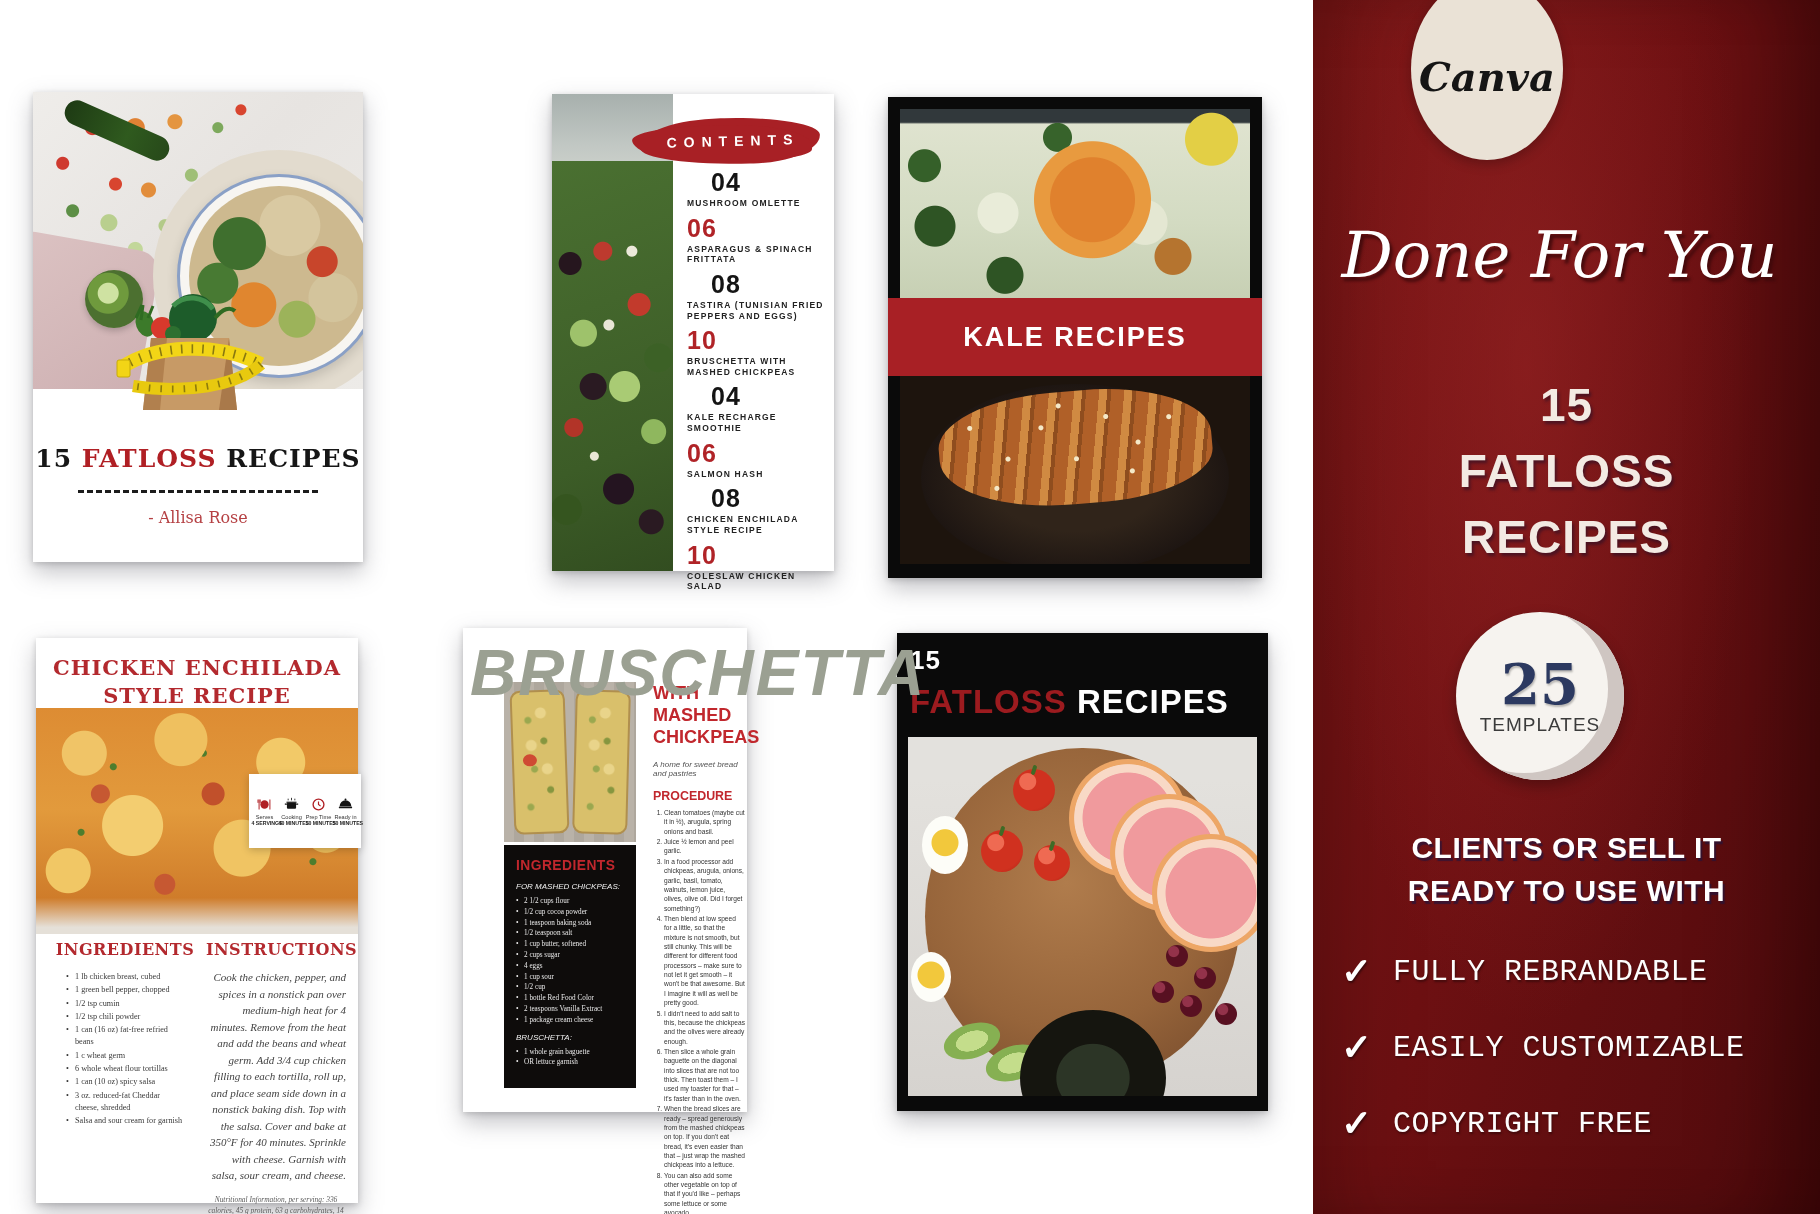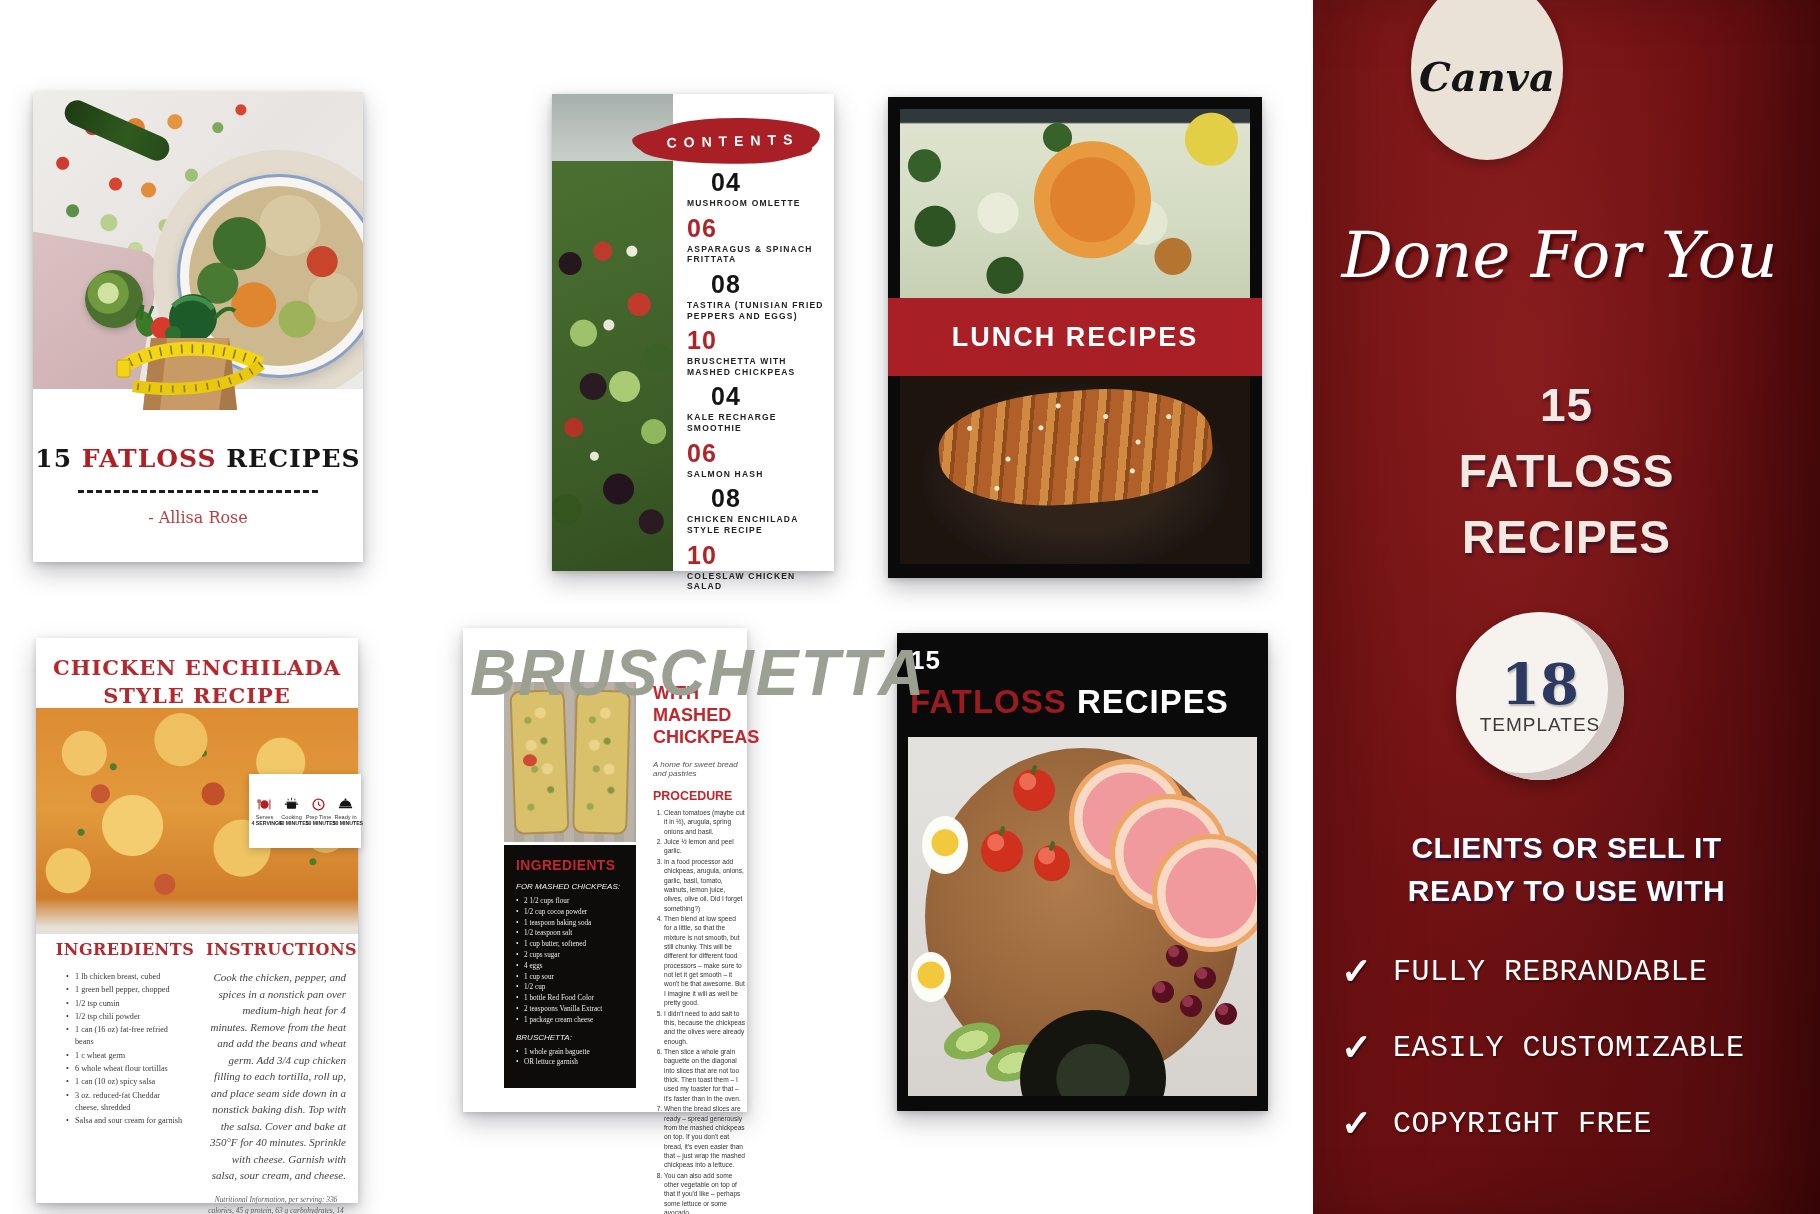--- a/index.html
+++ b/index.html
@@ -335,21 +335,21 @@
         <div class="toc-entry">
           <div class="toc-num red">10</div>
           <div class="toc-label">COLESLAW CHICKEN SALAD</div>
         </div>
       </div>
   </div>
 
   <div class="page dark" id="p3">
     <div class="p3-top"></div>
     <div class="p3-band">
-      <span class="p3-band-label">LUNCH RECIPES</span>
+      <span class="p3-band-label">KALE RECIPES</span>
     </div>
     <div class="p3-bottom">
       <div class="p3b-plate"></div>
       <div class="p3b-meat">
         <div class="p3b-sesame"></div>
       </div>
     </div>
   </div>
 
   <div class="page" id="p4">
@@ -502,21 +502,21 @@
     <div class="sb-ellipse">
       <span class="sb-canva">Canva</span>
     </div>
     <div class="sb-script">Done For You</div>
     <div class="sb-product">
       <div>15</div>
       <div>FATLOSS</div>
       <div>RECIPES</div>
     </div>
     <div class="sb-badge">
-      <div class="sb-badge-num">18</div>
+      <div class="sb-badge-num">25</div>
       <div class="sb-badge-label">TEMPLATES</div>
     </div>
     <div class="sb-tagline">
       <div>CLIENTS OR SELL IT</div>
       <div>READY TO USE WITH</div>
     </div>
     <div class="sb-checklist">
 
         <div class="chk-item">
           <span class="chk-mark">✓</span>

